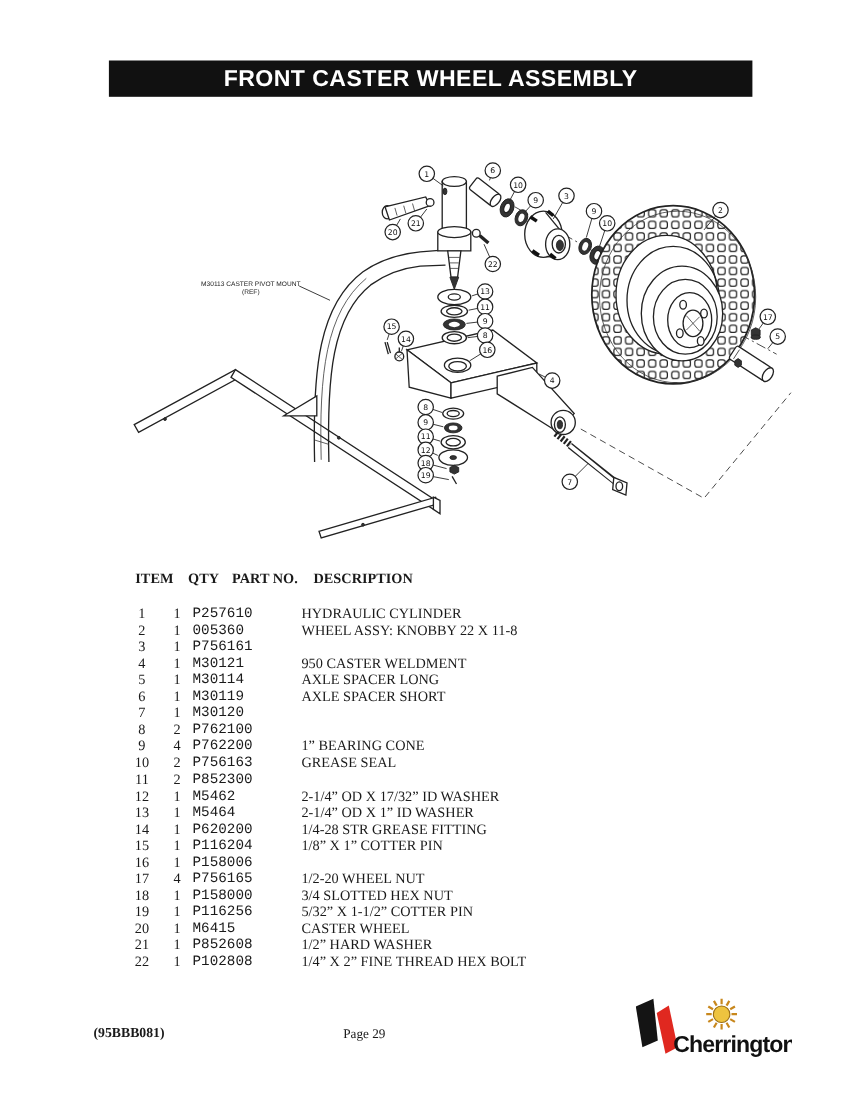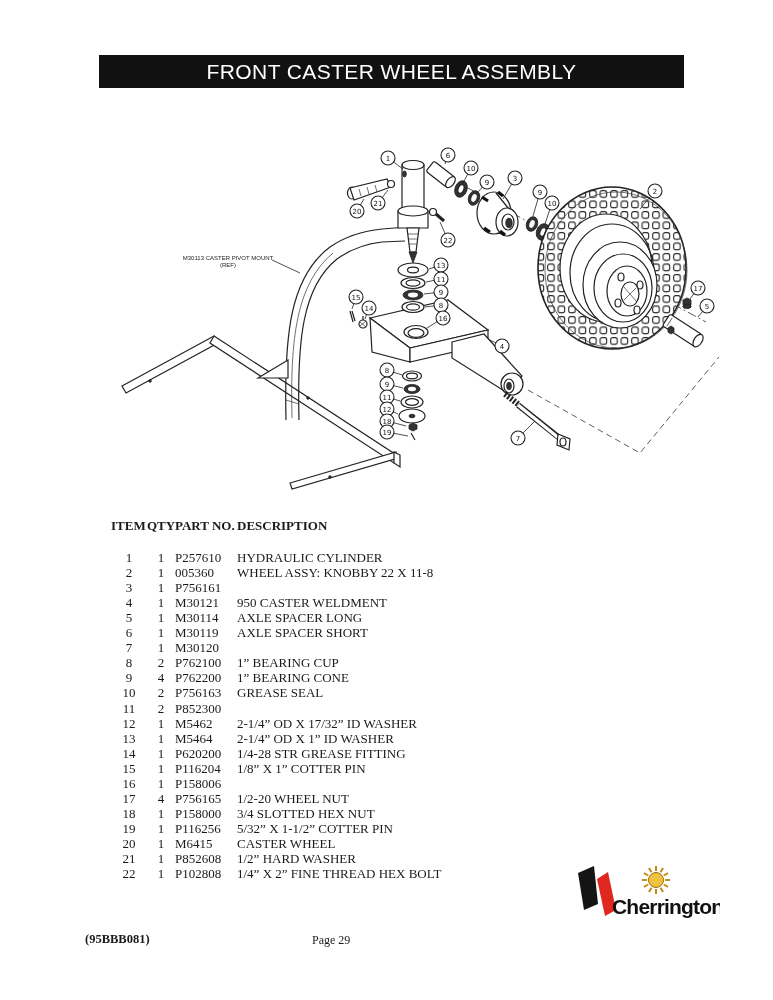--- a/index.html
+++ b/index.html
@@ -1,48 +1,48 @@
 <!DOCTYPE html>
 <html><head>
 <meta charset="utf-8">
 <style>
   html,body{margin:0;padding:0;background:#888;}
   .page{position:relative;width:773px;height:1000px;background:#ffffff;margin:0 auto;overflow:hidden;
         font-family:"Liberation Serif", serif;color:#1a1a1a;}
   .title-bar{position:absolute;left:99px;top:55px;width:585px;height:33px;background:#111111;
              display:flex;align-items:center;justify-content:center;}
-  .title-bar span{color:#ffffff;font-family:"Liberation Sans",sans-serif;font-weight:normal;
+  .title-bar span{color:#ffffff;font-family:"Liberation Sans",sans-serif;font-weight:bold;
                   font-size:21px;letter-spacing:.4px;white-space:nowrap;text-align:center;}
   .diagram{position:absolute;left:120px;top:130px;width:600px;height:390px;}
   .diagram svg{width:100%;height:100%;}
   
   .ln{fill:none;stroke:#222;stroke-width:1.2;}
   .pw{fill:#ffffff;stroke:#222;stroke-width:1.2;}
   .pd{fill:#333;stroke:#222;stroke-width:.8;}
   .thin{fill:none;stroke:#333;stroke-width:.7;}
   .dash{fill:none;stroke:#333;stroke-width:.8;stroke-dasharray:6 4;}
   .dashdot{fill:none;stroke:#333;stroke-width:.8;stroke-dasharray:9 3 2 3;}
   .leader{stroke:#222;stroke-width:.8;}
   .co{fill:#fff;stroke:#222;stroke-width:1.1;}
   .cot{font:7px "DejaVu Sans",sans-serif;fill:#111;text-anchor:middle;}
   .reflbl{font:6px "Liberation Sans",sans-serif;fill:#222;text-anchor:middle;}
   
   .ptable{position:absolute;left:111px;top:518px;width:460px;font-size:13px;line-height:15.05px;}
-  .phead span{font-weight:bold;display:inline-block;}
+  .phead span{font-weight:bold;display:inline-block;margin-left:12px;}
   .prows{margin-top:17px;}
   .prow{display:flex;}
   .c0{width:36px;text-align:center;flex:none;}
   .c1{width:28px;text-align:center;flex:none;}
-  .c2{width:62px;text-align:left;flex:none;}
-  .c3{flex:1;text-align:left;white-space:nowrap;}
+  .c2{width:62px;text-align:left;flex:none;font-family:Liberation Mono, monospace;}
+  .c3{flex:1;text-align:left;white-space:nowrap;margin-left:37px;}
   .h0{width:36px;} .h1{width:28px;} .h2{width:62px;}
   
   .doc-code{position:absolute;left:85px;top:932px;font-weight:bold;font-size:12.5px;}
   .page-num{position:absolute;left:312px;top:933px;font-size:12px;}
-  .logo{position:absolute;left:578px;top:864px;width:142px;height:62px;}
+  .logo{position:absolute;left:578px;top:906px;width:142px;height:62px;}
   .logo-text{font-family:"Liberation Sans",sans-serif;font-weight:bold;font-size:21px;
              letter-spacing:-0.8px;fill:#111;}
 </style>
 </head>
 <body>
 
 <div class="page">
 
   <div class="title-bar">
     <span>FRONT CASTER WHEEL ASSEMBLY</span>
@@ -361,21 +361,20 @@
         </div>
         <div class="prow">
           <span class="c0">7</span>
           <span class="c1">1</span>
           <span class="c2">M30120</span>
         </div>
         <div class="prow">
           <span class="c0">8</span>
           <span class="c1">2</span>
           <span class="c2">P762100</span>
-          <span class="c3">1” BEARING CUP</span>
         </div>
         <div class="prow">
           <span class="c0">9</span>
           <span class="c1">4</span>
           <span class="c2">P762200</span>
           <span class="c3">1” BEARING CONE</span>
         </div>
         <div class="prow">
           <span class="c0">10</span>
           <span class="c1">2</span>

